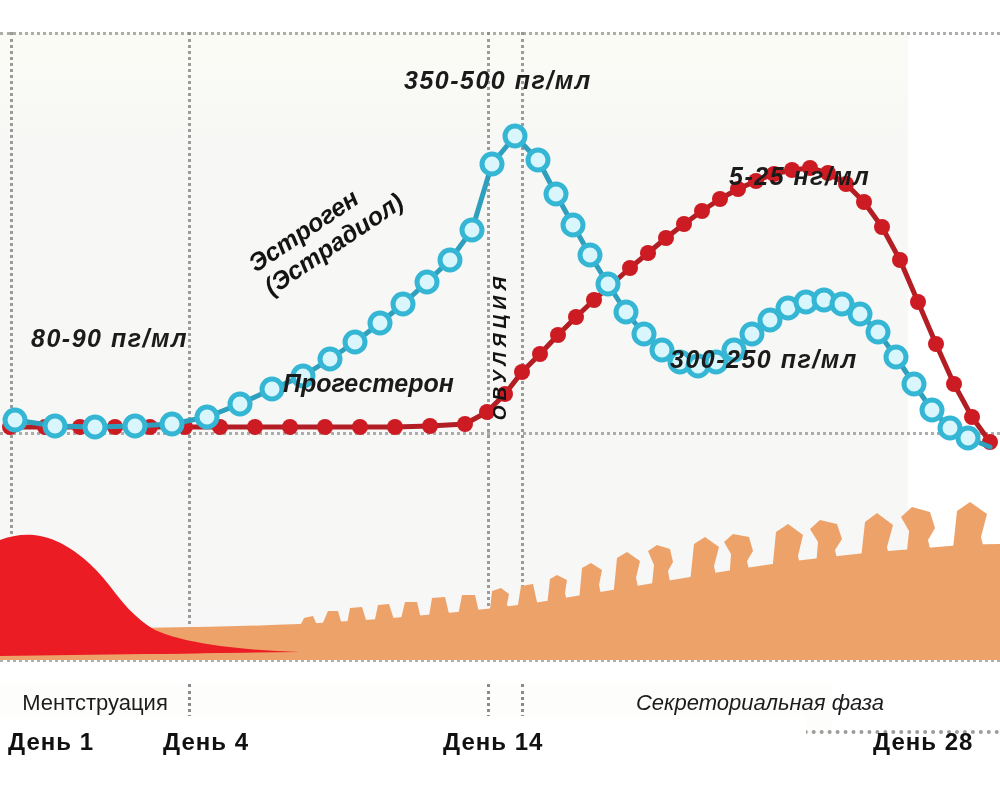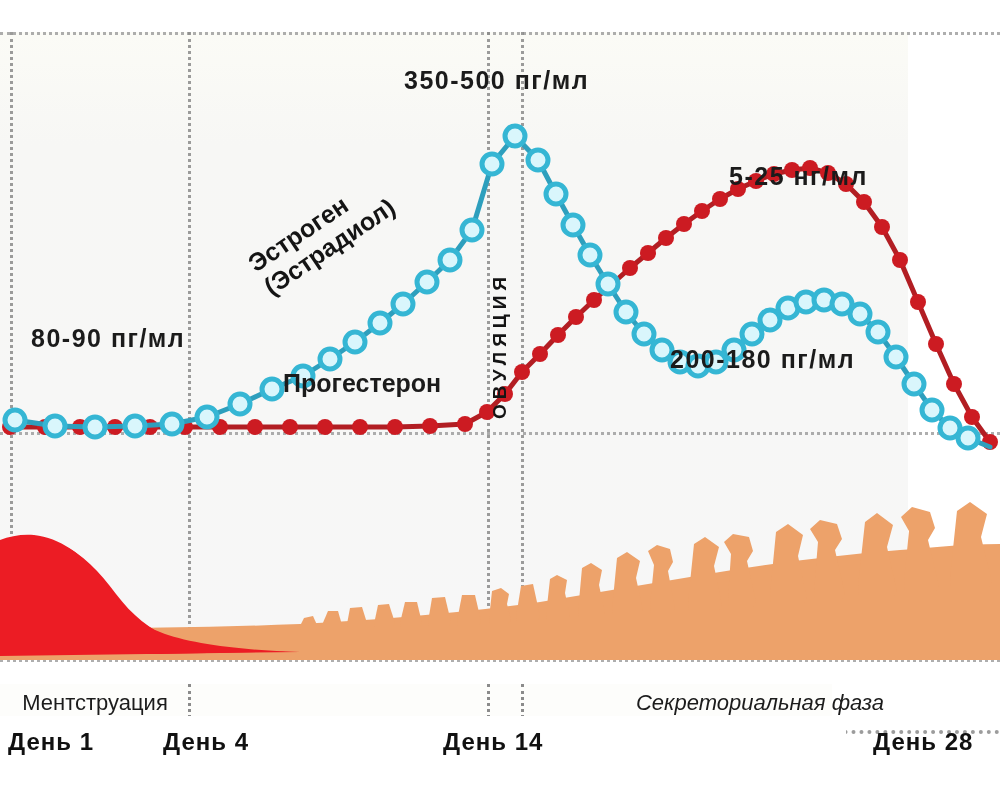--- a/index.html
+++ b/index.html
@@ -7,20 +7,21 @@
   #stage{
     position:relative;
     width:1000px;height:806px;
     background:#ffffff;
     overflow:hidden;
   }
   
   #plot{
     position:absolute;left:0;top:32px;width:908px;height:628px;
     background:linear-gradient(180deg,#fbfbf6 0%,#f7f7f5 18%,#f7f7f7 100%);
+    font-style:italic;
   }
   .vgrid{
     position:absolute;top:0;width:0;height:628px;
     border-left:3px dotted #8b8b8b;
     opacity:.85;
   }
   .hgrid{
     position:absolute;left:0;width:1000px;height:0;
     border-top:3px dotted #9a9a9a;
     opacity:.8;
@@ -70,21 +71,20 @@
   }
   #phase-rule{
     position:absolute;left:0;top:46px;width:1000px;height:0;
     border-top:4px dotted #9c9c9c;
   }
 
   
   #days{
     position:absolute;left:0;top:716px;width:806px;height:60px;
     background:#ffffff;
-    padding-left:40px;
   }
   .day{
     position:absolute;top:12px;
     font-size:24px;font-weight:bold;color:#111;
     white-space:nowrap;letter-spacing:1px;
   }
 </style>
 </head>
 <body>
 
@@ -252,21 +252,21 @@
         <circle cx="968" cy="406" r="10" fill="#d9f6fc" stroke="#35b6d4" stroke-width="5"></circle>
       </g>
     </svg>
 
     <div class="ann val" style="left:404px;top:34px;">350-500 пг/мл</div>
 
     <div class="ann val" style="left:31px;top:292px;">80-90 пг/мл</div>
 
     <div class="ann val" style="left:729px;top:130px;">5-25 нг/мл</div>
 
-    <div class="ann val" style="left:670px;top:313px;">200-180 пг/мл</div>
+    <div class="ann val" style="left:670px;top:313px;">300-250 пг/мл</div>
 
     <div id="lbl-estrogen">
       <span>Эстроген</span><br>
       <span>(Эстрадиол)</span>
     </div>
 
     <div class="ann name" style="left:283px;top:337px;">Прогестерон</div>
 
     <div id="lbl-ovulation">ОВУЛЯЦИЯ</div>
 

